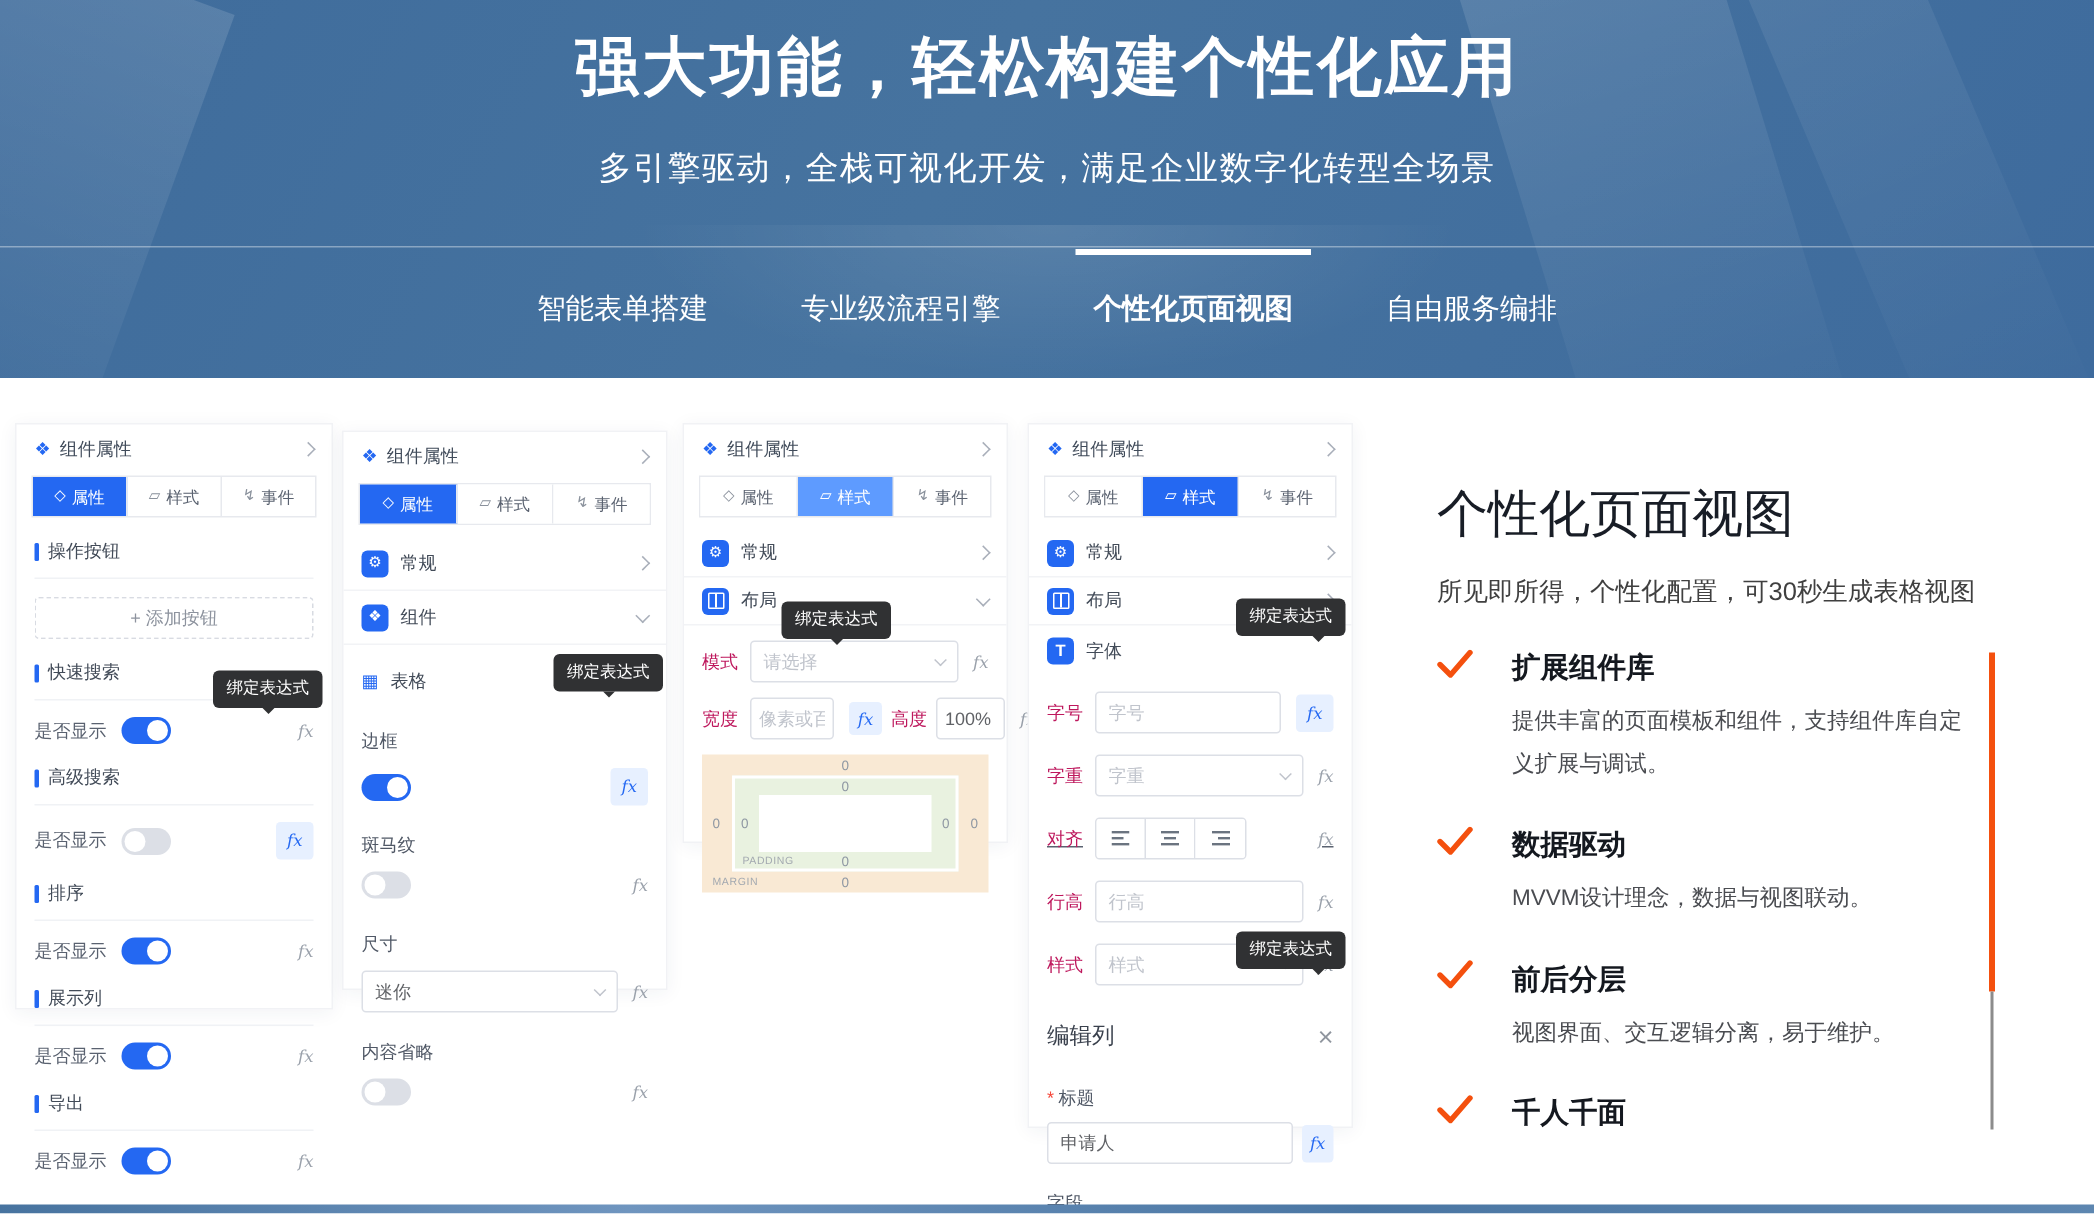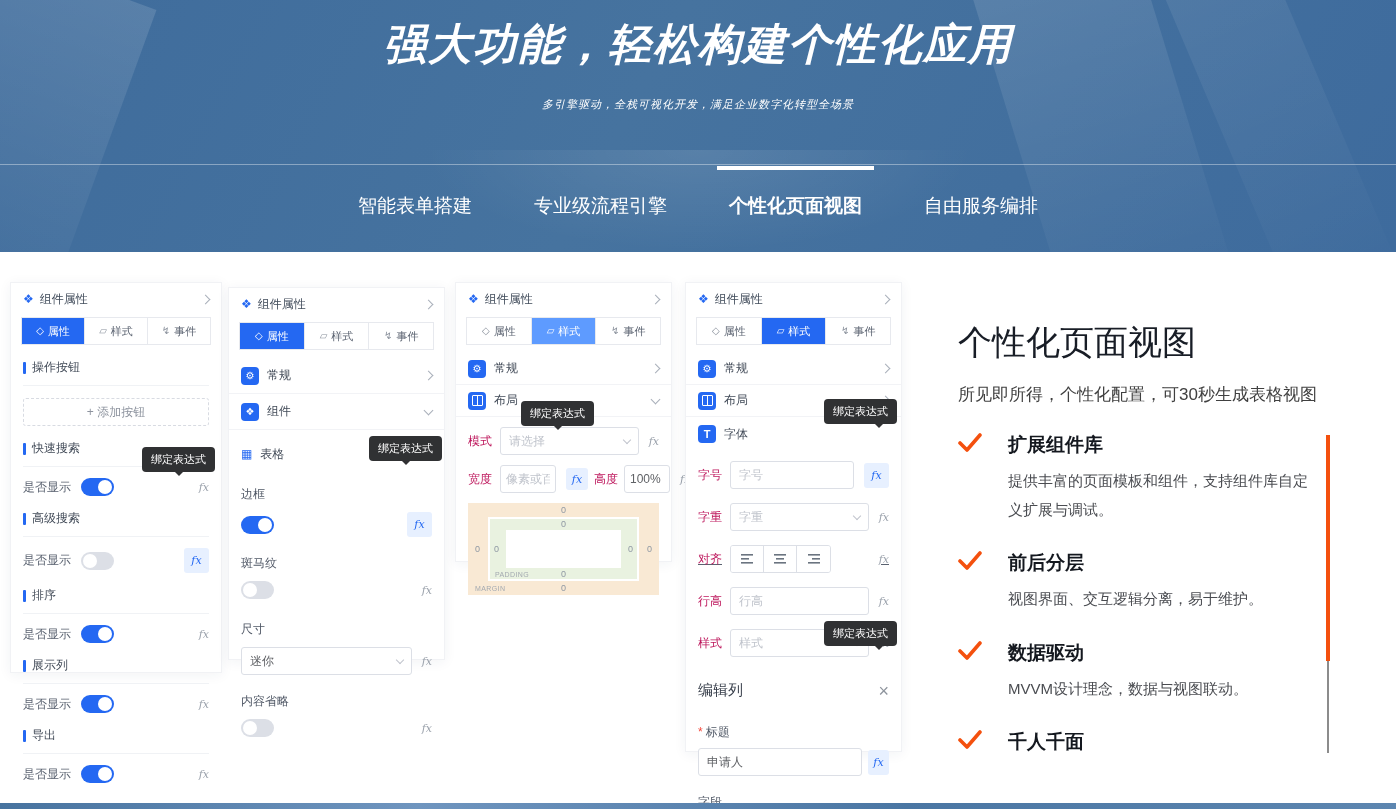--- a/index.html
+++ b/index.html
@@ -13,22 +13,22 @@
   .ray1 { left:-70px; top:-30px; width:170px; height:360px; transform:rotate(20deg);
           background:linear-gradient(to bottom,rgba(255,255,255,.13),rgba(255,255,255,0)); }
   .ray2 { left:1020px; top:-50px; width:170px; height:380px; transform:rotate(-17deg);
           background:linear-gradient(to bottom,rgba(255,255,255,.12),rgba(255,255,255,0)); }
   .ray3 { left:1230px; top:-40px; width:110px; height:360px; transform:rotate(-23deg);
           background:linear-gradient(to bottom,rgba(255,255,255,.08),rgba(255,255,255,0)); }
   .glow { position:absolute; left:398px; top:150px; width:600px; height:110px; pointer-events:none;
           background:radial-gradient(ellipse at 50% 0%,rgba(255,255,255,.10),rgba(255,255,255,0) 65%); }
   .hero-line { position:absolute; left:0; right:0; top:164px; height:1px; background:rgba(255,255,255,.38); }
   .hero-title { position:absolute; top:16px; width:100%; text-align:center; color:#fff;
-                font-size:43px; font-weight:700; letter-spacing:2px;font-style:italic; }
-  .hero-sub { position:absolute; top:97px; width:100%; text-align:center; color:#fff; font-size:11px; letter-spacing:1px;font-style:italic; }
+                font-size:43px; font-weight:700; letter-spacing:2px; }
+  .hero-sub { position:absolute; top:97px; width:100%; text-align:center; color:#fff; font-size:22px; letter-spacing:1px; }
   .hero-tabs { position:absolute; top:193px; width:100%; display:flex; justify-content:center; gap:58px;
                color:#fff; font-size:19px; list-style:none; }
   .hero-tab { position:relative; cursor:pointer; padding:0 2px; }
   .hero-tab.active { font-weight:700; }
   .hero-tab.active::before { content:""; position:absolute; top:-27px; left:-10px; right:-10px; height:4px; background:#fff; }
 
   
   .panel { position:absolute; background:#fff; border:1px solid #f1f2f5; box-shadow:0 2px 12px rgba(36,54,80,.06);
            font-size:12px; color:#5a6270; }
   .p-head { height:32px; display:flex; align-items:center; justify-content:space-between; padding:0 12px; }
@@ -526,35 +526,35 @@
     <div class="fi-desc">提供丰富的页面模板和组件，支持组件库自定义扩展与调试。</div>
   </div>
 
   <div class="feat-item">
     <div class="fi-head">
       <span class="fi-check">
         <svg width="24" height="20" viewBox="0 0 24 20">
             <path d="M2 10 L9 17 L22 2" fill="none" stroke="#f4500e" stroke-width="3.6" stroke-linecap="round" stroke-linejoin="round"></path>
           </svg>
       </span>
-      <span class="fi-title">前后分层</span>
-    </div>
-    <div class="fi-desc">视图界面、交互逻辑分离，易于维护。</div>
+      <span class="fi-title">数据驱动</span>
+    </div>
+    <div class="fi-desc">MVVM设计理念，数据与视图联动。</div>
   </div>
 
   <div class="feat-item">
     <div class="fi-head">
       <span class="fi-check">
         <svg width="24" height="20" viewBox="0 0 24 20">
             <path d="M2 10 L9 17 L22 2" fill="none" stroke="#f4500e" stroke-width="3.6" stroke-linecap="round" stroke-linejoin="round"></path>
           </svg>
       </span>
-      <span class="fi-title">数据驱动</span>
-    </div>
-    <div class="fi-desc">MVVM设计理念，数据与视图联动。</div>
+      <span class="fi-title">前后分层</span>
+    </div>
+    <div class="fi-desc">视图界面、交互逻辑分离，易于维护。</div>
   </div>
 
   <div class="feat-item">
     <div class="fi-head">
       <span class="fi-check">
         <svg width="24" height="20" viewBox="0 0 24 20">
             <path d="M2 10 L9 17 L22 2" fill="none" stroke="#f4500e" stroke-width="3.6" stroke-linecap="round" stroke-linejoin="round"></path>
           </svg>
       </span>
       <span class="fi-title">千人千面</span>

